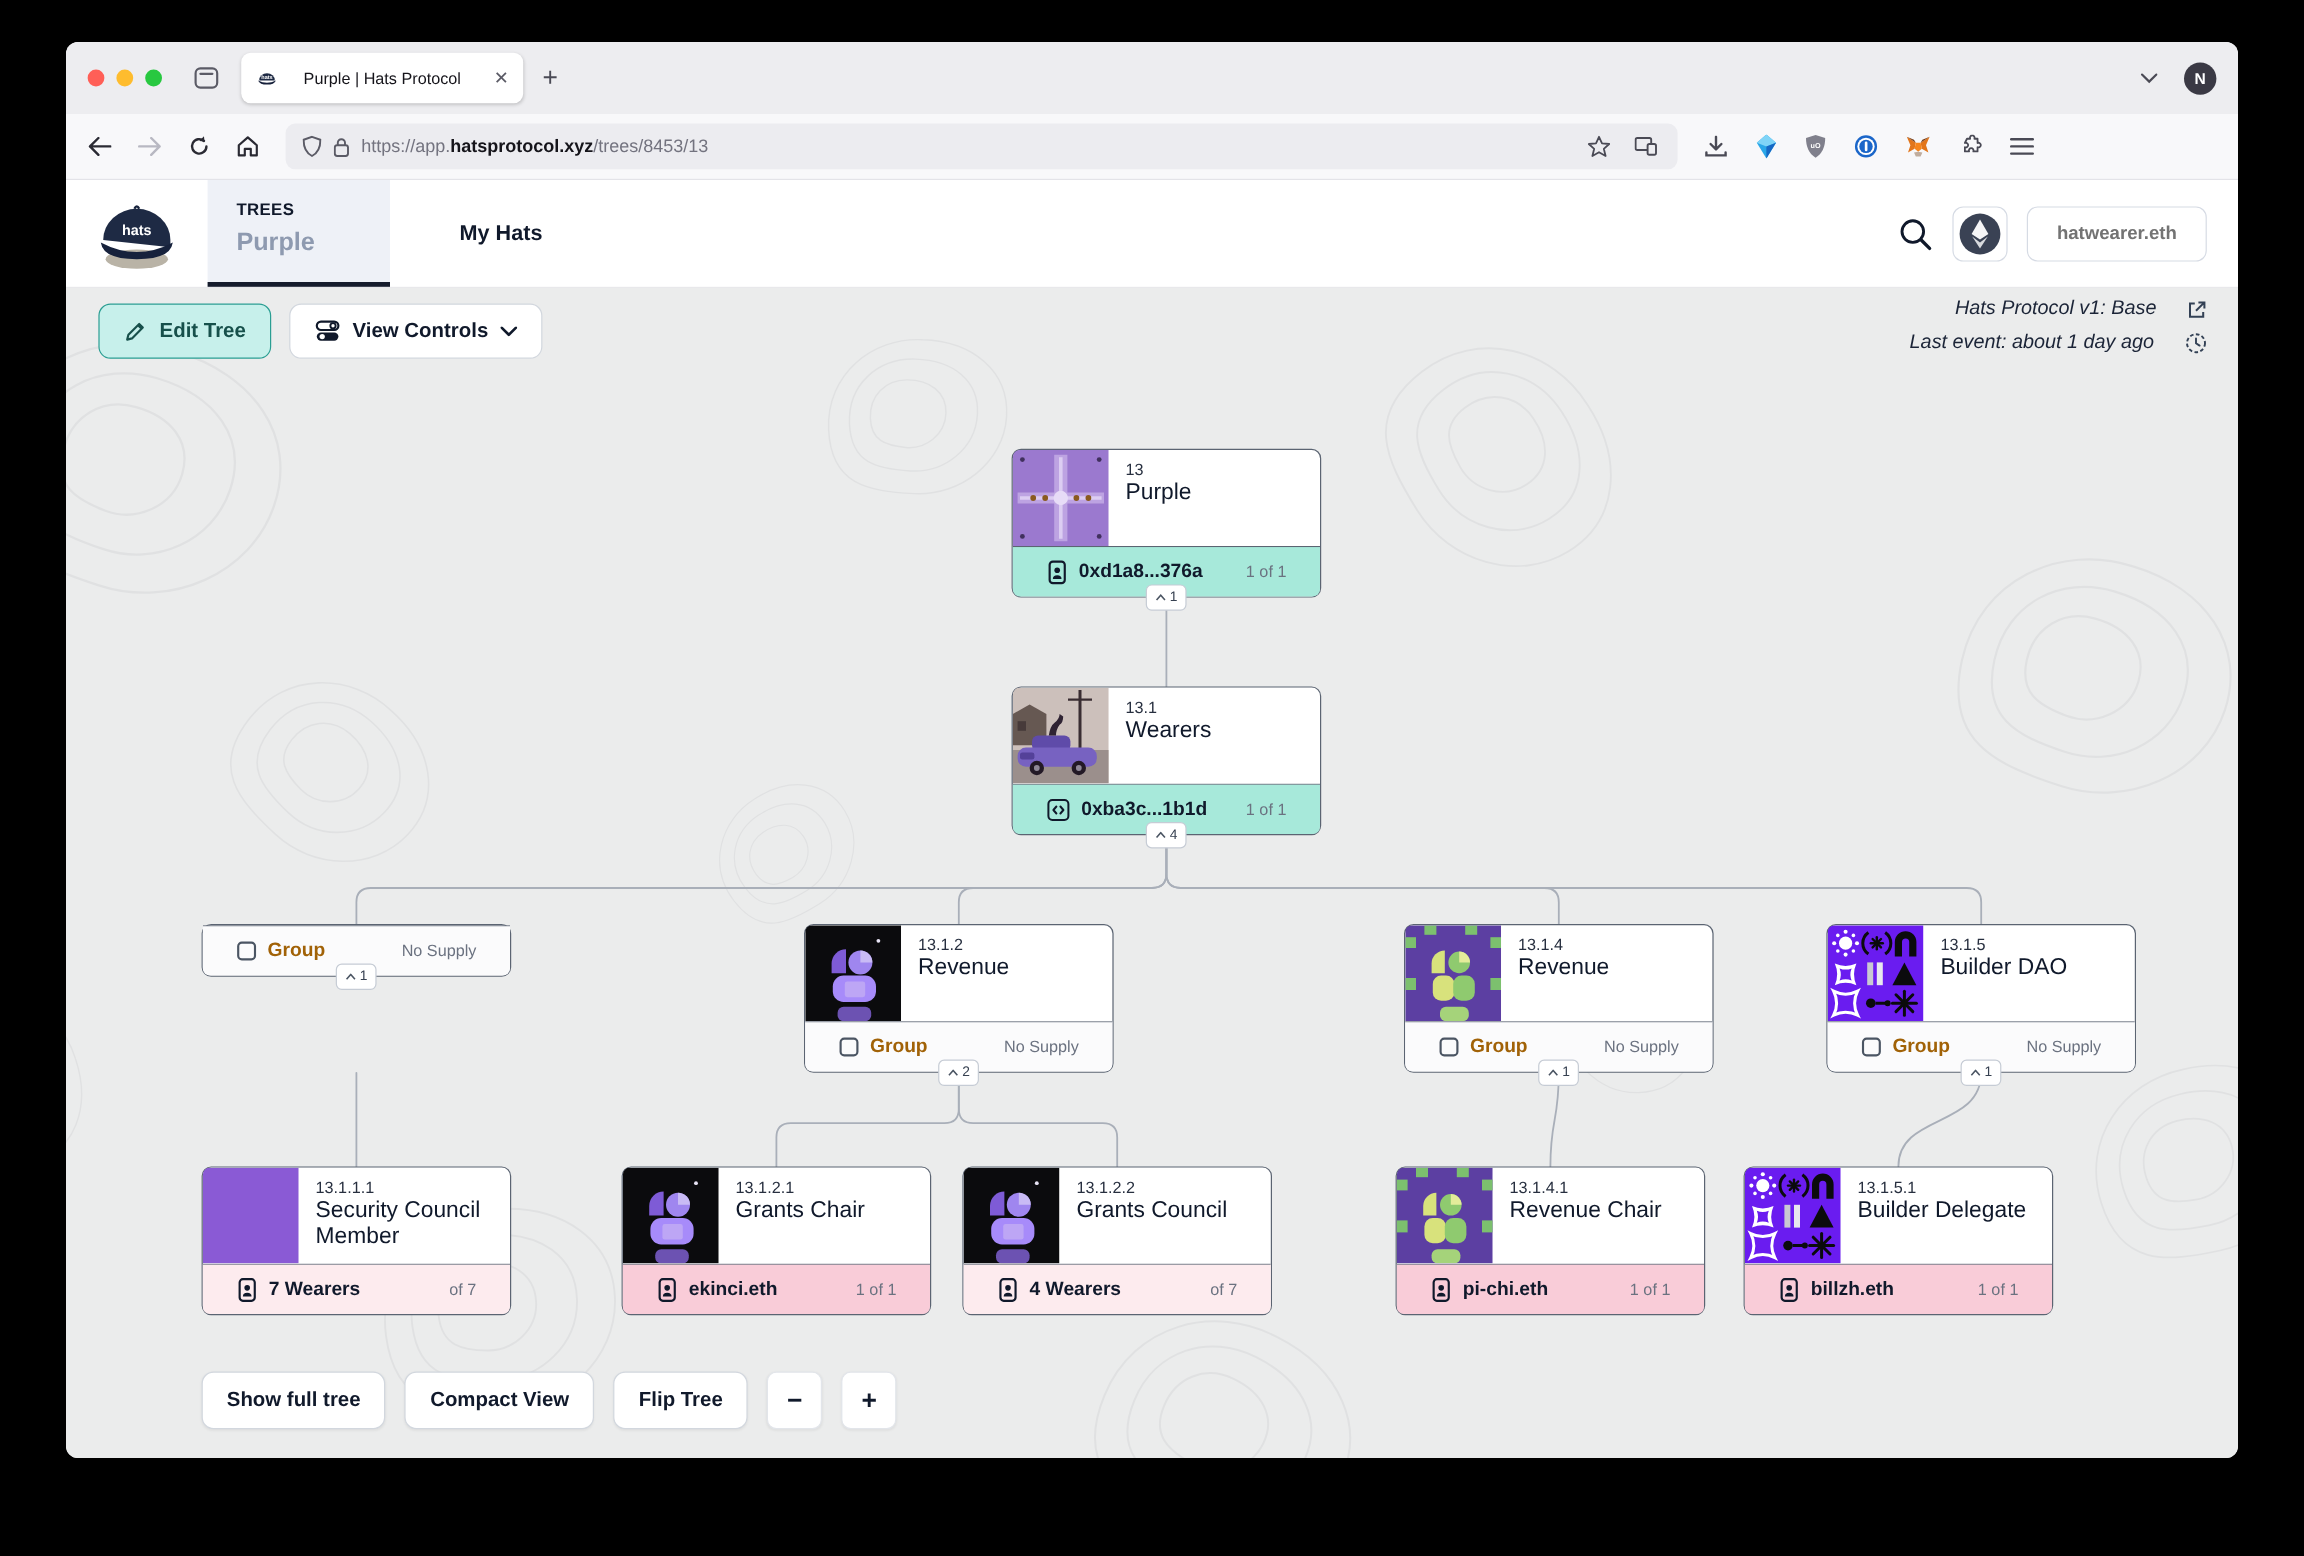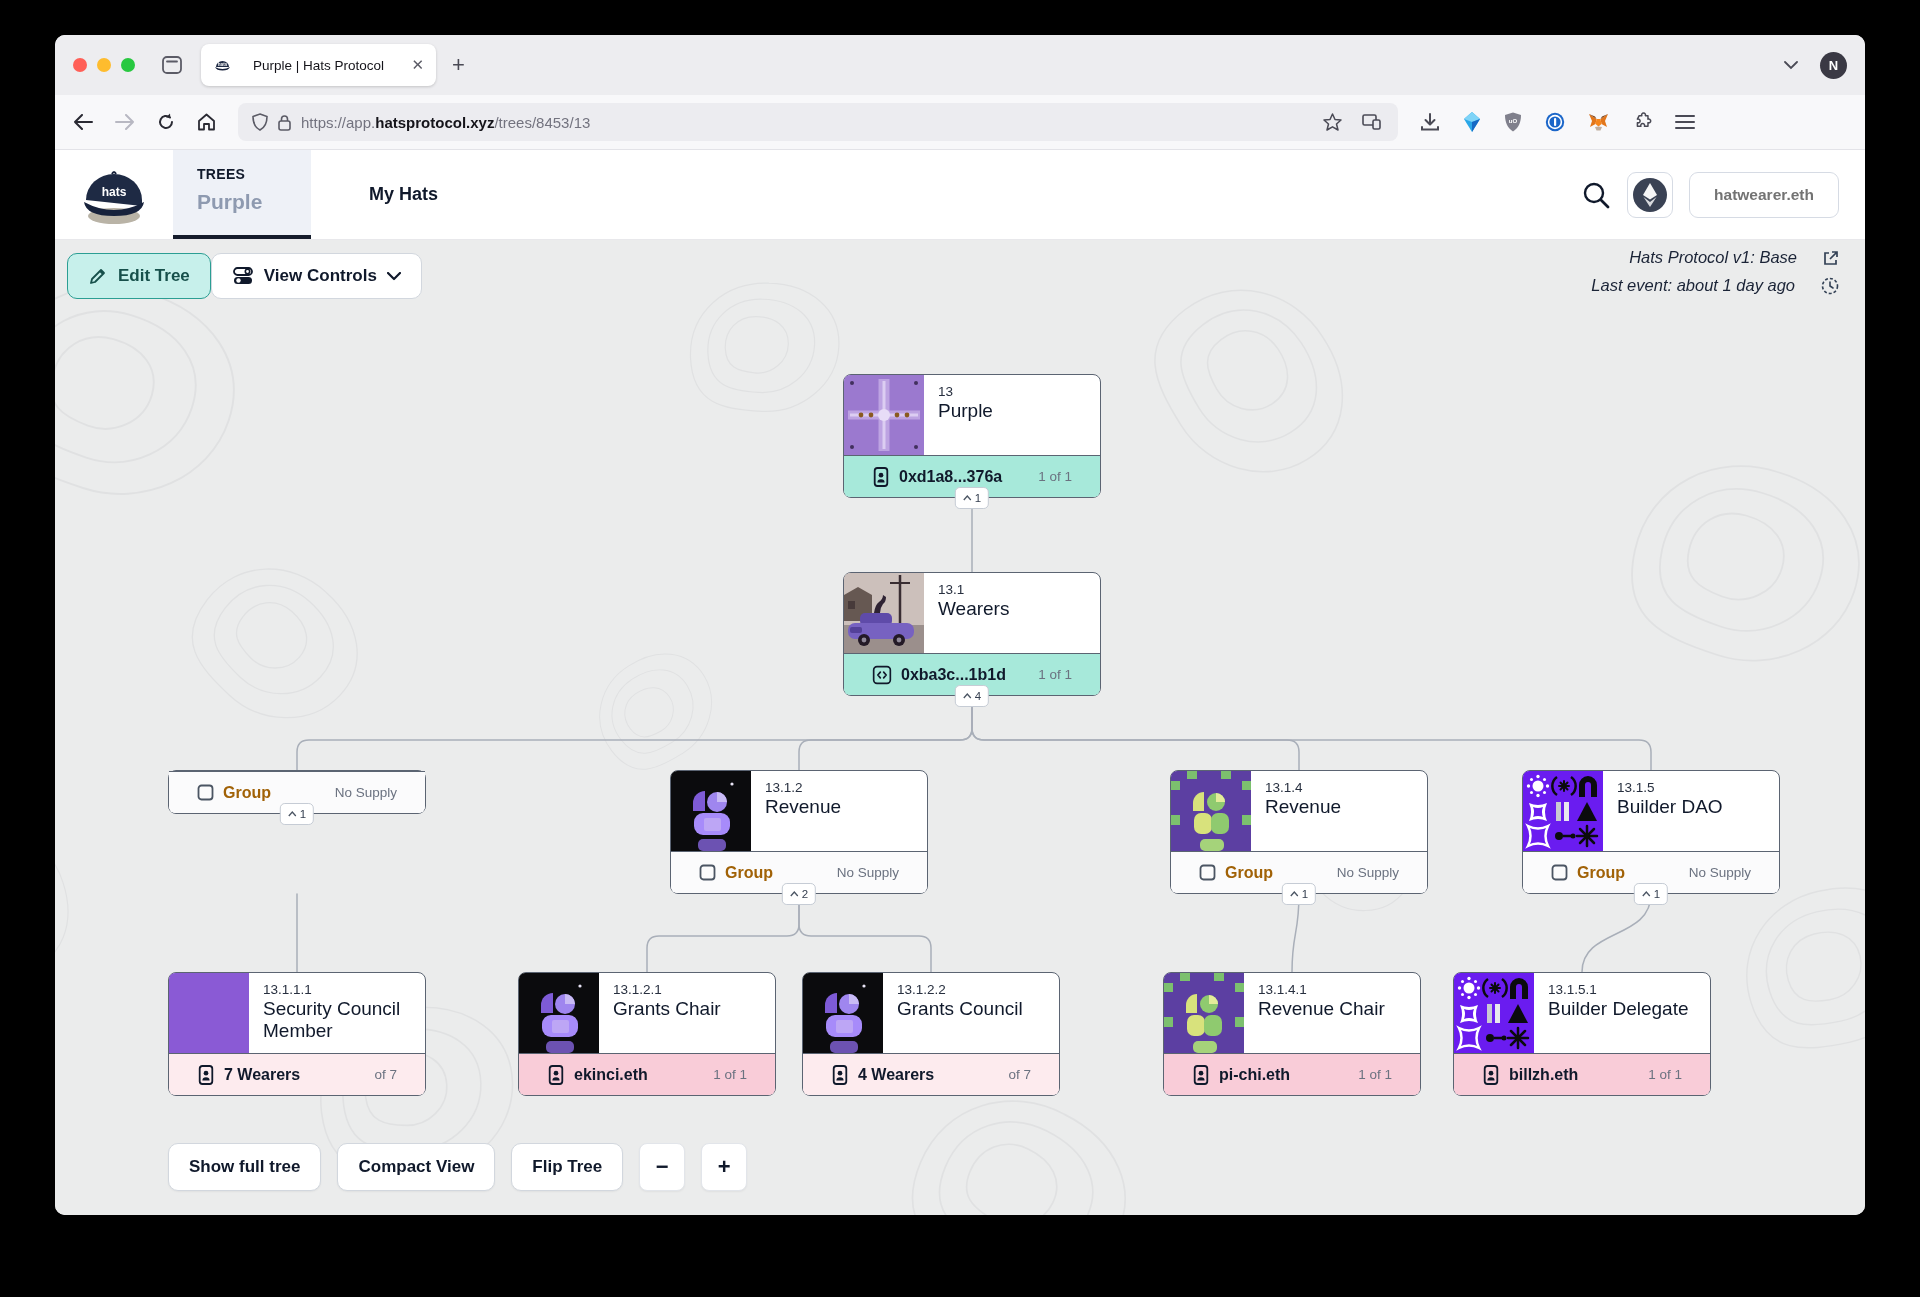--- a/index.html
+++ b/index.html
@@ -33,37 +33,37 @@
              align-items:center; padding:0 14px; gap:10px; max-width:1160px; }
   .urltext { font-size:15px; color:#73737f; white-space:nowrap; flex:1; }
   .urltext b { color:#15141a; font-weight:700; }
   .pill-right { display:flex; gap:20px; align-items:center; }
   .ext-icons { display:flex; align-items:center; gap:23px; }
 
   
   .appheader { height:90px; background:#fff; border-bottom:1px solid #e8e8eb;
                display:flex; align-items:stretch; }
   .logo { width:118px; display:flex; align-items:center; justify-content:center; }
-  .navtab { width:138px; background:#eef1f7; border-bottom:4px solid #151c2c;
+  .navtab { width:152px; background:#eef1f7; border-bottom:4px solid #151c2c;
             padding:16px 0 0 24px; }
   .navtab-k { font-size:14px; font-weight:700; color:#10192b; letter-spacing:.3px; }
   .navtab-v { font-size:21px; font-weight:600; color:#8e9ab0; margin-top:8px; }
   .myhats { display:flex; align-items:center; font-size:18px; font-weight:700;
             color:#10192b; margin-left:58px; }
   .head-right { margin-left:auto; display:flex; align-items:center; gap:16px; padding-right:26px; }
   .ethbtn { width:46px; height:46px; border:1px solid #d6dbe4; border-radius:9px;
             display:flex; align-items:center; justify-content:center; background:#fff; }
   .walletbtn { height:46px; border:1px solid #d6dbe4; border-radius:9px; background:#fff;
                display:flex; align-items:center; padding:0 24px; font-size:15.5px;
                font-weight:600; color:#737373; }
 
   
   .canvas { position:relative; height:975px; background:#ebecec; overflow:hidden; }
   .topo { position:absolute; inset:0; }
-  .canvas-toolbar { position:absolute; left:12px; top:13px; display:flex; }
+  .canvas-toolbar { position:absolute; left:27px; top:13px; display:flex; gap:15px; }
   .btn { display:flex; align-items:center; gap:10px; height:46px; border-radius:10px;
          font-size:17px; font-weight:700; color:#10192b; background:#fff;
          border:1px solid #d2d7de; padding:0 20px; }
   .btn-edit { background:#c7f0eb; border:1.5px solid #2b9e93; color:#17504b; }
   .info-right { position:absolute; right:26px; top:8px; display:flex; flex-direction:column;
                 align-items:flex-end; gap:9px; }
   .info-line { display:flex; align-items:center; gap:26px; font-size:16.5px; color:#1b2437;font-style:italic; }
 
   .controls-row { position:absolute; left:113px; top:903px; display:flex; gap:16px; }
   .zoombtn { width:46px; height:48px; background:#fff; border:1px solid #e2e5ea; border-radius:8px;

